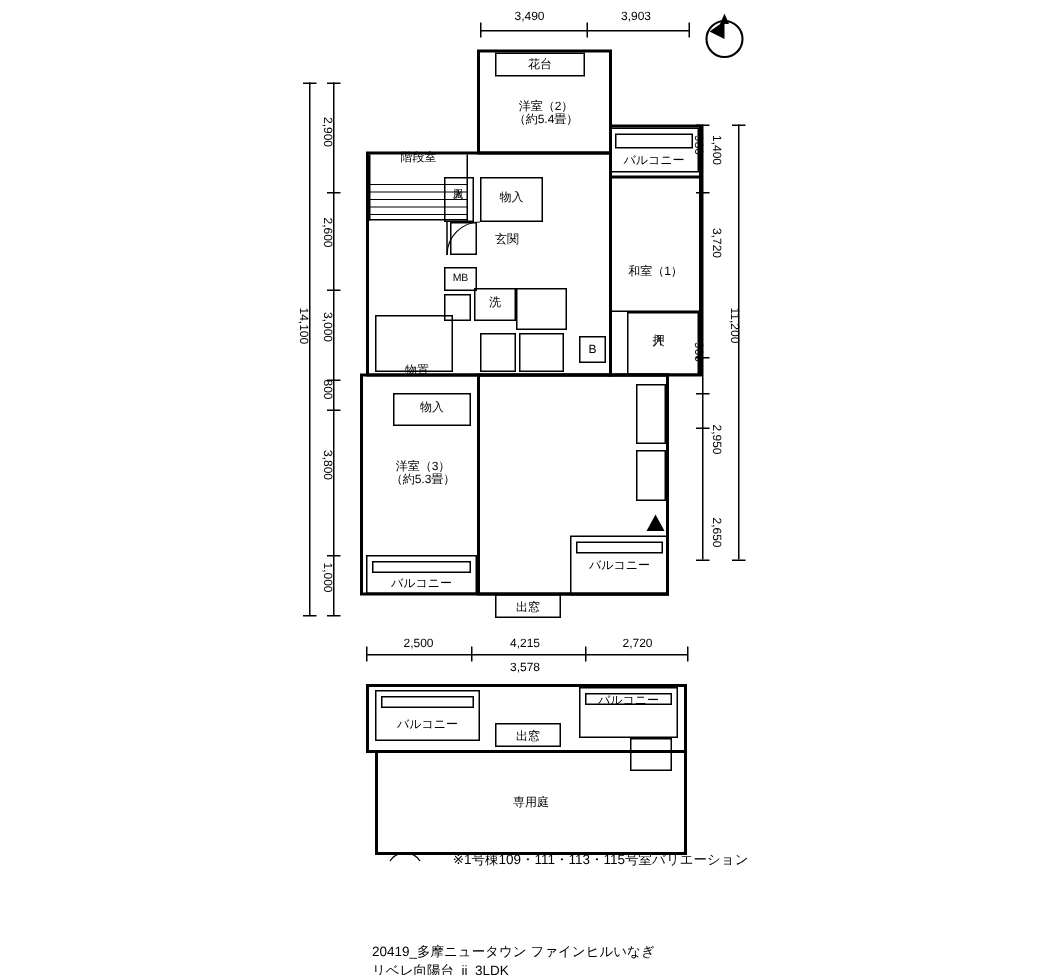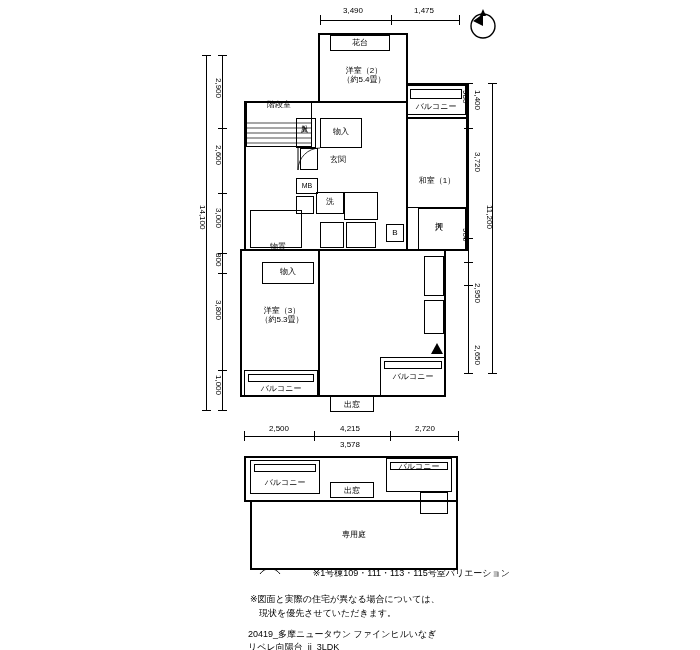--- a/index.html
+++ b/index.html
@@ -6,33 +6,33 @@
   body{width:700px;height:650px;position:relative;font-family:"Liberation Sans","DejaVu Sans",sans-serif;color:#000;}
   #page{position:absolute;left:0;top:0;width:700px;height:650px;overflow:hidden;}
   .abs{position:absolute;}
   .lbl{font-size:8px;line-height:9px;white-space:pre;text-align:center;}
   .lblv{font-size:8px;line-height:9px;white-space:pre;writing-mode:vertical-rl;text-orientation:upright;}
   .dimh{font-size:8px;line-height:9px;white-space:nowrap;text-align:center;}
   .dimv{font-size:8px;line-height:9px;white-space:nowrap;writing-mode:vertical-rl;text-orientation:mixed;}
   .wall{position:absolute;background:#000;}
   .box{position:absolute;border:1px solid #000;box-sizing:border-box;}
   .box2{position:absolute;border:2px solid #000;box-sizing:border-box;}
-  .note{font-size:9px;line-height:14px;white-space:pre-line;margin-left:11px;}
+  .note{font-size:9px;line-height:14px;white-space:pre-line;}
   .cap{font-size:9px;line-height:13px;white-space:pre-line;}
   .tick{position:absolute;background:#000;width:1px;}
   .tickh{position:absolute;background:#000;height:1px;}
   svg{display:block;}
 </style>
 </head>
 <body>
 
 <div id="page">
 
   <div class="abs dimh" style="left:318px;top:6px;width:70px;">3,490</div>
-  <div class="abs dimh" style="left:392px;top:6px;width:64px;">1,475</div>
+  <div class="abs dimh" style="left:392px;top:6px;width:64px;">3,903</div>
   <div class="tickh" style="left:320px;top:20px;width:140px;"></div>
   <div class="tick" style="left:320px;top:15px;height:10px;"></div>
   <div class="tick" style="left:391px;top:15px;height:10px;"></div>
   <div class="tick" style="left:459px;top:15px;height:10px;"></div>
 
   <div class="abs" style="left:466px;top:6px;width:34px;height:34px;">
     <svg width="34" height="34" viewBox="0 0 34 34">
       <circle cx="17" cy="20" r="12" fill="none" stroke="#000" stroke-width="1.4"></circle>
       <path d="M17 8 L17 20 L7 15 Z" fill="#000"></path>
       <path d="M17 3 L14 10 L20 10 Z" fill="#000"></path>
@@ -198,18 +198,16 @@
 
   <div class="abs lbl" style="left:324px;top:530px;width:60px;">専用庭</div>
 
   <div class="abs" style="left:258px;top:562px;width:24px;height:14px;">
     <svg width="24" height="14" viewBox="0 0 24 14">
         <path d="M2 12 A12 12 0 0 1 22 12" fill="none" stroke="#000" stroke-width="0.9"></path>
       </svg>
   </div>
 
   <div class="abs note" style="left:239px;top:566px;width:260px;text-align:right;">※1号棟109・111・113・115号室バリエーション</div>
-  <div class="abs note" style="left:239px;top:592px;width:300px;">※図面と実際の住宅が異なる場合については、
-　現状を優先させていただきます。</div>
   <div class="abs cap" style="left:248px;top:628px;width:320px;">20419_多摩ニュータウン ファインヒルいなぎ
 リベレ向陽台_jj_3LDK</div>
 
 </div>
 
 </body></html>

